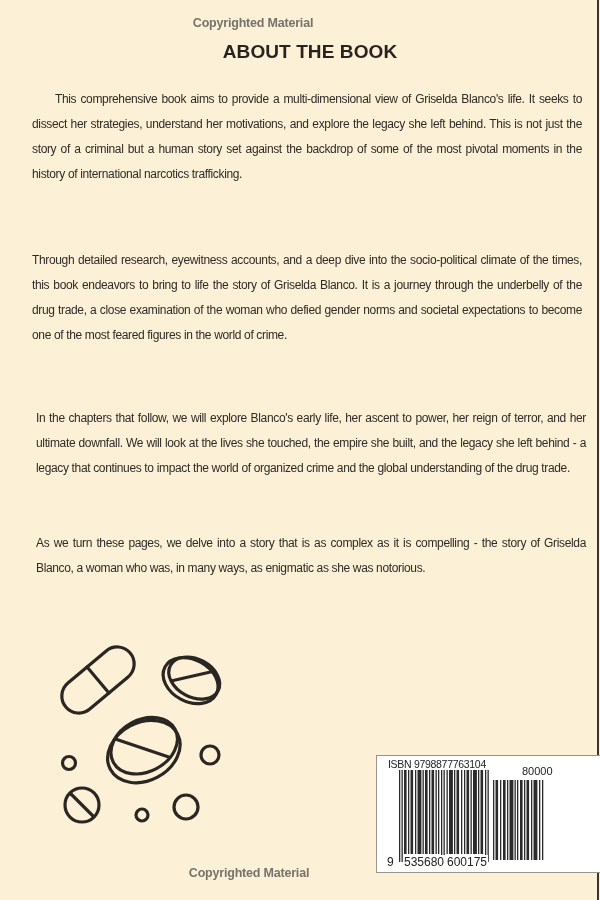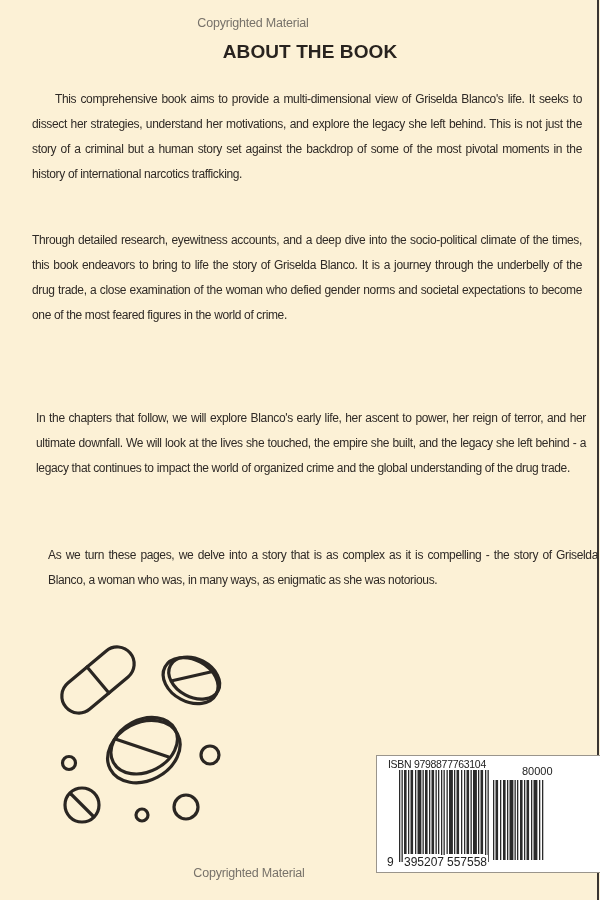--- a/index.html
+++ b/index.html
@@ -21,21 +21,21 @@
       width: 2px;
       height: 900px;
       background: #3a3530;
     }
     .watermark {
       position: absolute;
       left: 0;
       width: 506px;
       text-align: center;
       font-family: "Liberation Sans", sans-serif;
-      font-weight: normal;
+      font-weight: bold;
       font-size: 12.5px;
       color: #77726a;
       letter-spacing: -0.2px;
     }
     .watermark.top { top: 16px; }
     .watermark.bottom { top: 866px; left: -4px; }
     .page-title {
       position: absolute;
       top: 41px;
       left: 0;
@@ -54,21 +54,21 @@
       font-family: Liberation Sans, sans-serif;
       font-size: 12px;
       line-height: 25px;
       color: #2f2a26;
       text-align: justify;
       letter-spacing: -0.35px;
       word-spacing: 0px;
     }
     .body-text.indent { text-indent: 23px; }
     #p1 { top: 87px; }
-    #p2 { top: 228px; }
+    #p2 { top: 248px; }
     #p3 { top: 402px; }
     #p4 { top: 527px; }
 
     .illustration {
       position: absolute;
       left: 40px;
       top: 620px;
       width: 240px;
       height: 220px;
     }
@@ -120,21 +120,21 @@
 
 <div class="right-edge"></div>
 
 <div class="watermark top">Copyrighted Material</div>
 
 <h1 class="page-title" style="margin:0;">ABOUT THE BOOK</h1>
 
 <p id="p1" class="body-text indent" style="margin:0;">This comprehensive book aims to provide a multi-dimensional view of Griselda Blanco's life. It seeks to dissect her strategies, understand her motivations, and explore the legacy she left behind. This is not just the story of a criminal but a human story set against the backdrop of some of the most pivotal moments in the history of international narcotics trafficking.</p>
 <p id="p2" class="body-text" style="margin:0;">Through detailed research, eyewitness accounts, and a deep dive into the socio-political climate of the times, this book endeavors to bring to life the story of Griselda Blanco. It is a journey through the underbelly of the drug trade, a close examination of the woman who defied gender norms and societal expectations to become one of the most feared figures in the world of crime.</p>
 <p id="p3" class="body-text" style="margin:4px;">In the chapters that follow, we will explore Blanco's early life, her ascent to power, her reign of terror, and her ultimate downfall. We will look at the lives she touched, the empire she built, and the legacy she left behind - a legacy that continues to impact the world of organized crime and the global understanding of the drug trade.</p>
-<p id="p4" class="body-text" style="margin:16px;">As we turn these pages, we delve into a story that is as complex as it is compelling - the story of Griselda Blanco, a woman who was, in many ways, as enigmatic as she was notorious.</p>
+<p id="p4" class="body-text" style="margin:4px;">As we turn these pages, we delve into a story that is as complex as it is compelling - the story of Griselda Blanco, a woman who was, in many ways, as enigmatic as she was notorious.</p>
 
 <div class="illustration">
   <svg width="240" height="220" viewBox="0 0 240 220" fill="none" stroke="#2a2622" stroke-width="3.2" stroke-linecap="round" stroke-linejoin="round">
 
     <g transform="translate(58,60) rotate(-40)">
       <rect x="-42" y="-17" width="84" height="34" rx="17" ry="17"></rect>
       <line x1="0" y1="-17" x2="0" y2="17"></line>
     </g>
 
     <g transform="translate(152,58) rotate(28)">
@@ -213,18 +213,18 @@
       <rect x="33.5" y="0" width="2.6" height="80"></rect>
       <rect x="38" y="0" width="1.3" height="80"></rect>
       <rect x="40.5" y="0" width="3.9" height="80"></rect>
       <rect x="46" y="0" width="1.3" height="80"></rect>
       <rect x="49" y="0" width="1.3" height="80"></rect>
     </g>
   </svg>
 
   <div class="ean-digits">
     <span style="left:9px;">9</span>
-    <span style="left:26px;">395207</span>
-    <span style="left:69px;">557558</span>
+    <span style="left:26px;">535680</span>
+    <span style="left:69px;">600175</span>
   </div>
 </div>
 
 <div class="watermark bottom">Copyrighted Material</div>
 
 </body></html>

